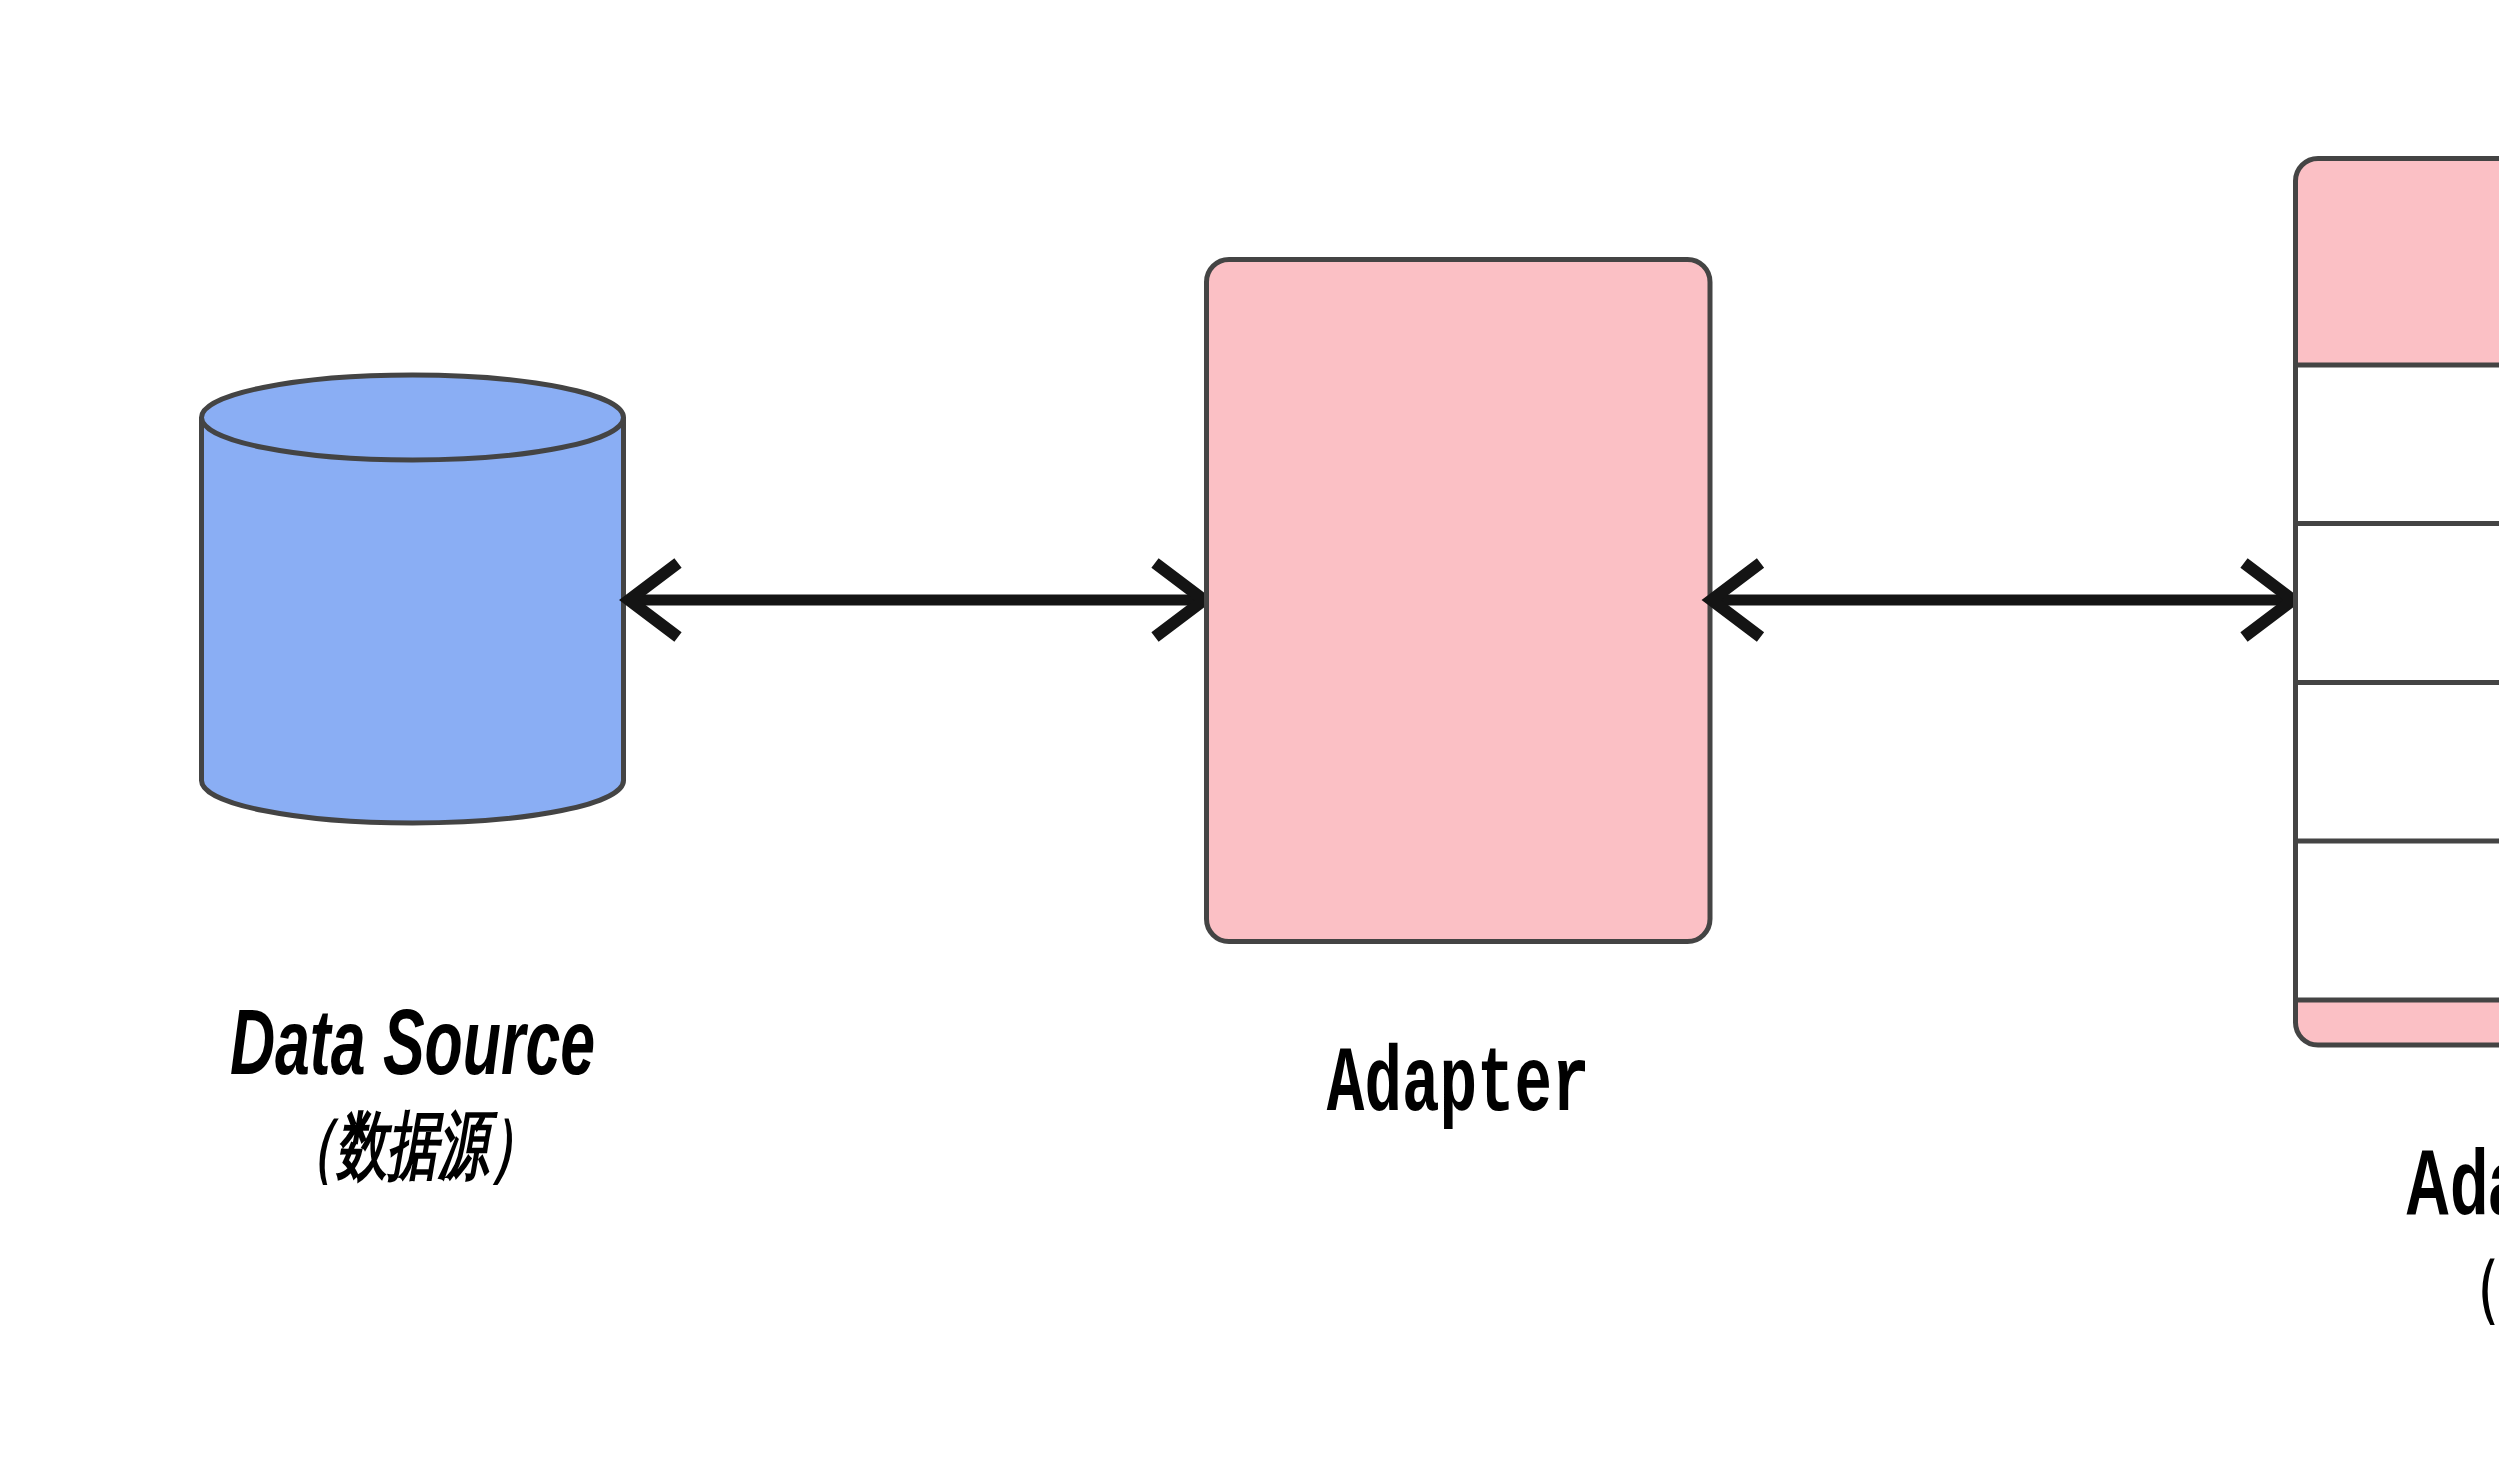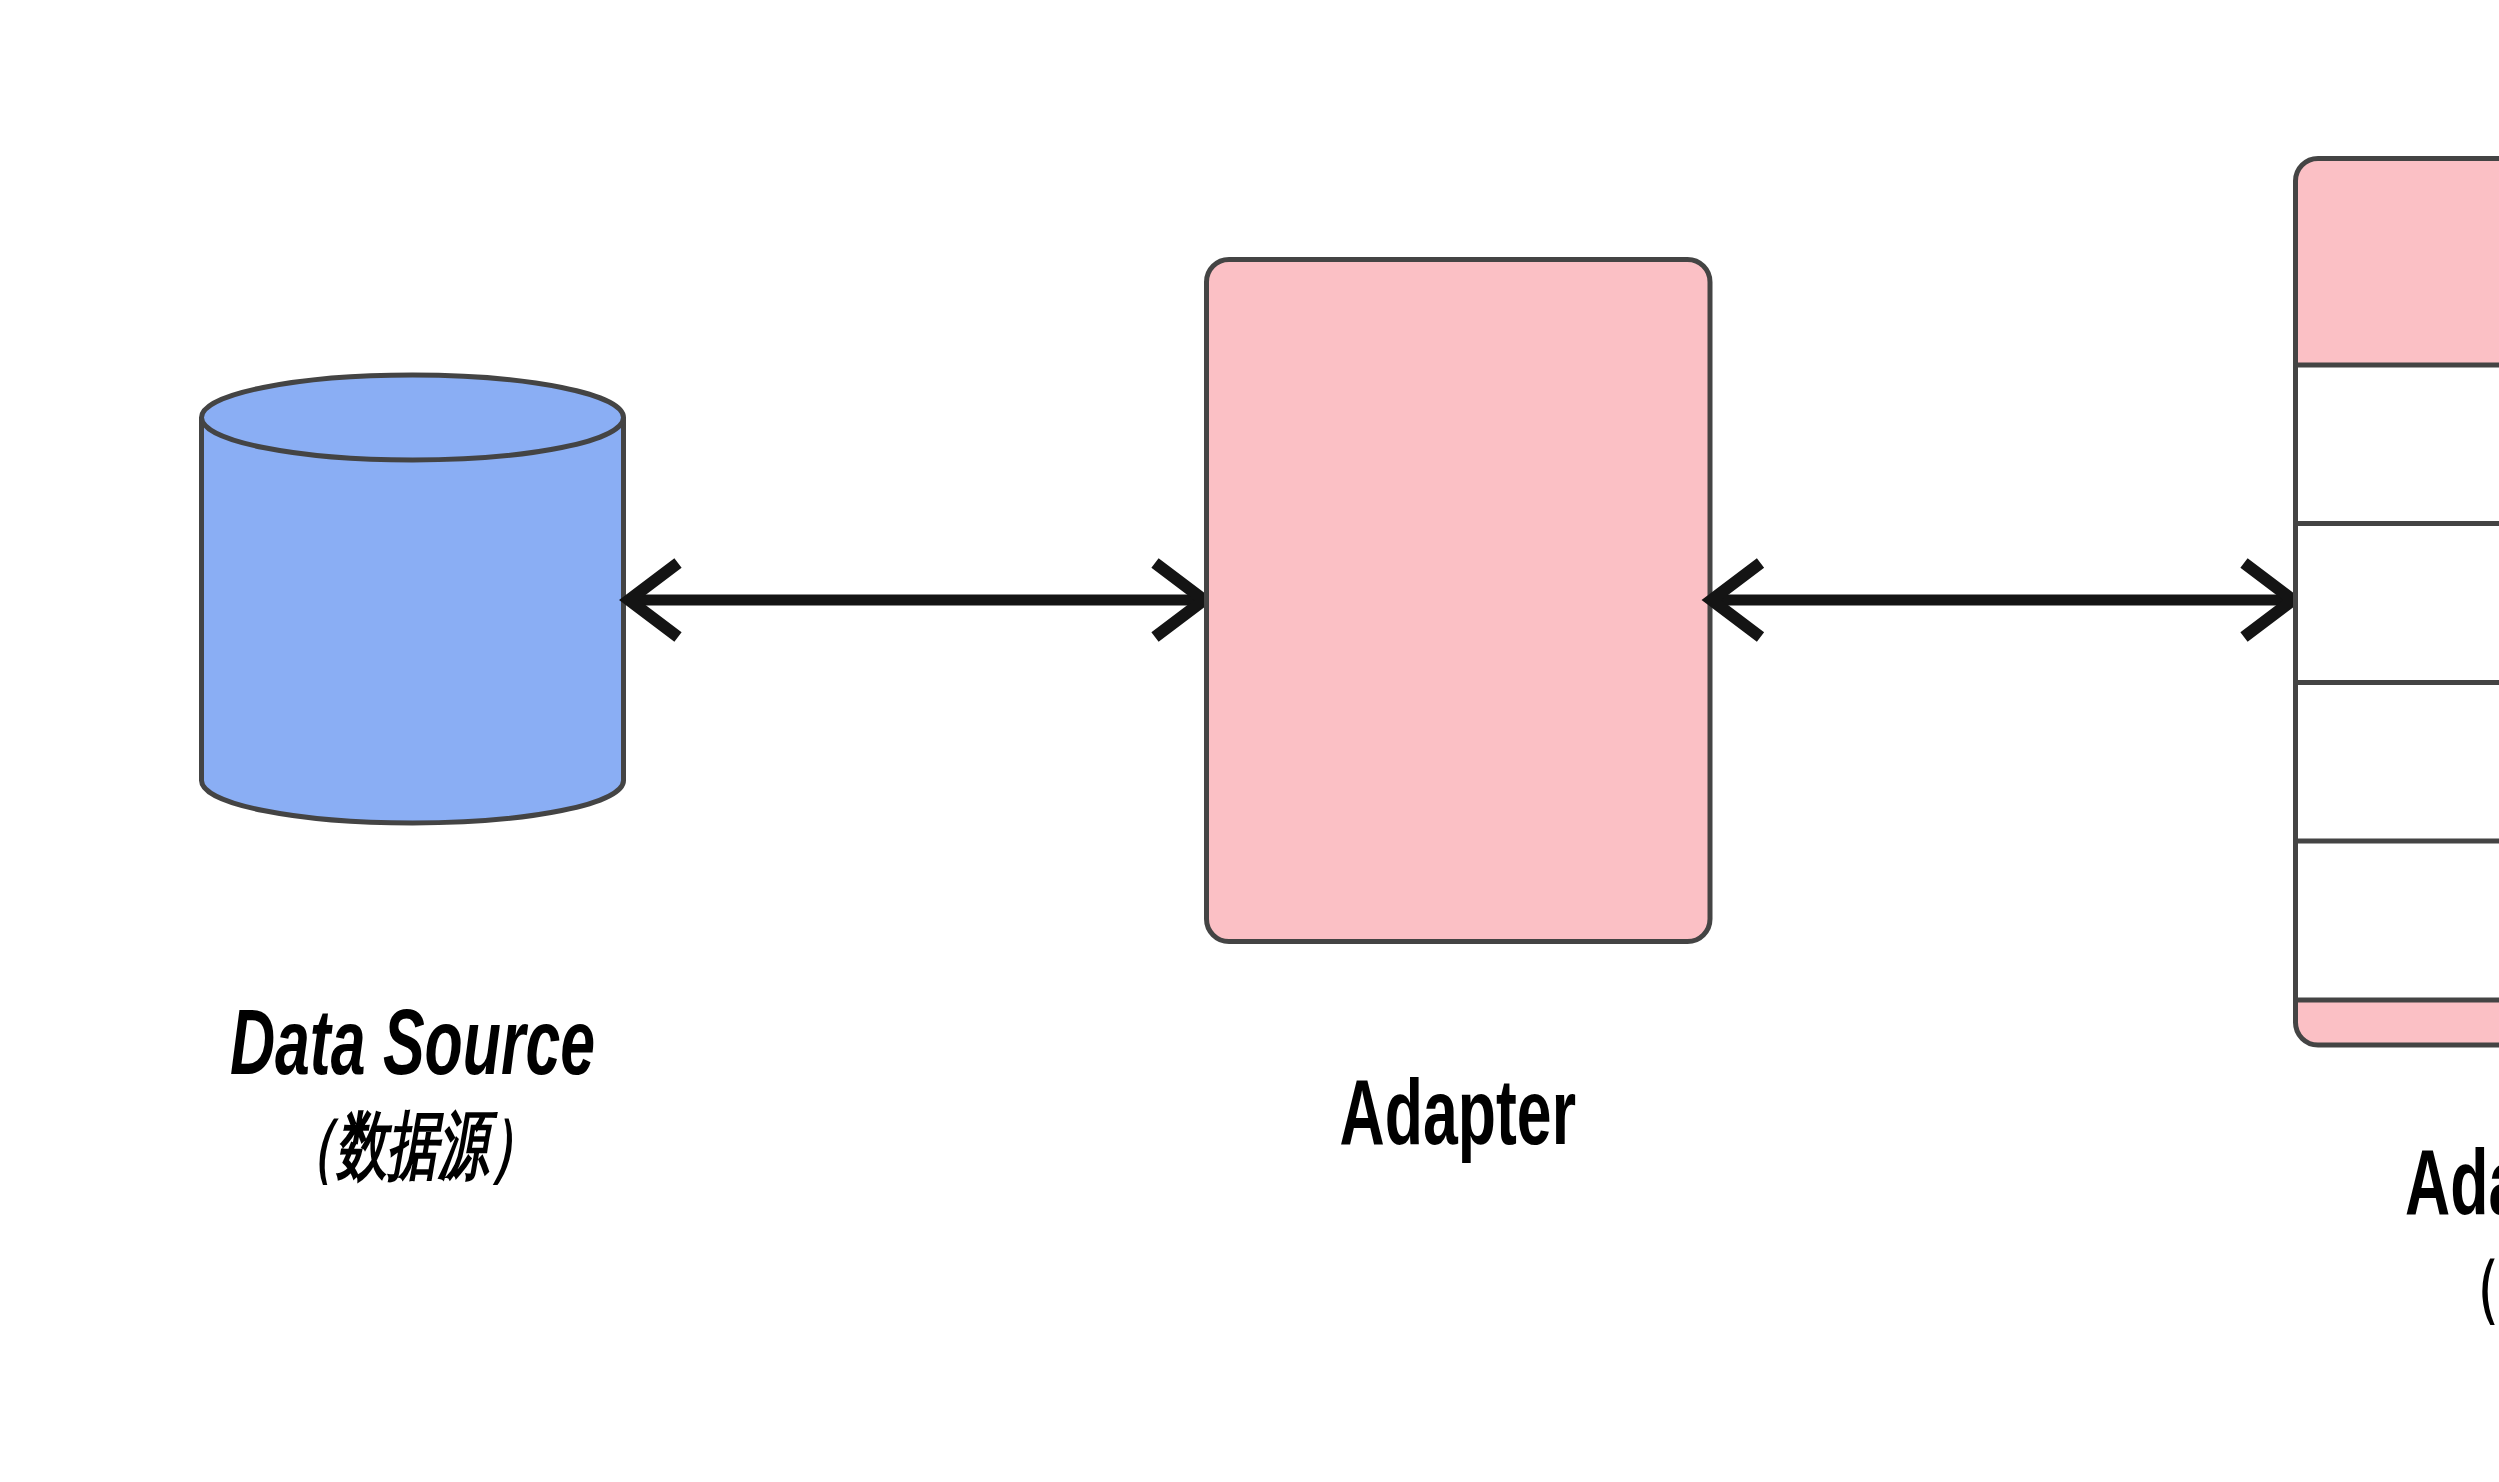--- a/index.html
+++ b/index.html
@@ -70,21 +70,21 @@
 
       <rect x="4591" y="317" width="1232" height="1773" rx="45" ry="45" fill="none" stroke="#444444" stroke-width="10"></rect>
     </g>
   </svg>
 
   <div class="node-label" style="left:62px;top:992px;font-style:italic;">
     <span class="line-en"><span class="squeeze">Data Source</span></span>
     <span class="line-zh"><span class="squeeze">（数据源）</span></span>
   </div>
 
-  <div class="node-label" style="left:1108px;top:1062px;">
+  <div class="node-label" style="left:1108px;top:1036px;font-family:Liberation Mono, monospace;">
     <span class="line-en"><span class="squeeze">Adapter</span></span>
   </div>
 
   <div class="node-label" style="left:2253px;top:1132px;">
     <span class="line-en"><span class="squeeze">Adapter View</span></span>
     <span class="line-zh"><span class="squeeze">（适配视图）</span></span>
   </div>
 
 </div>
 

